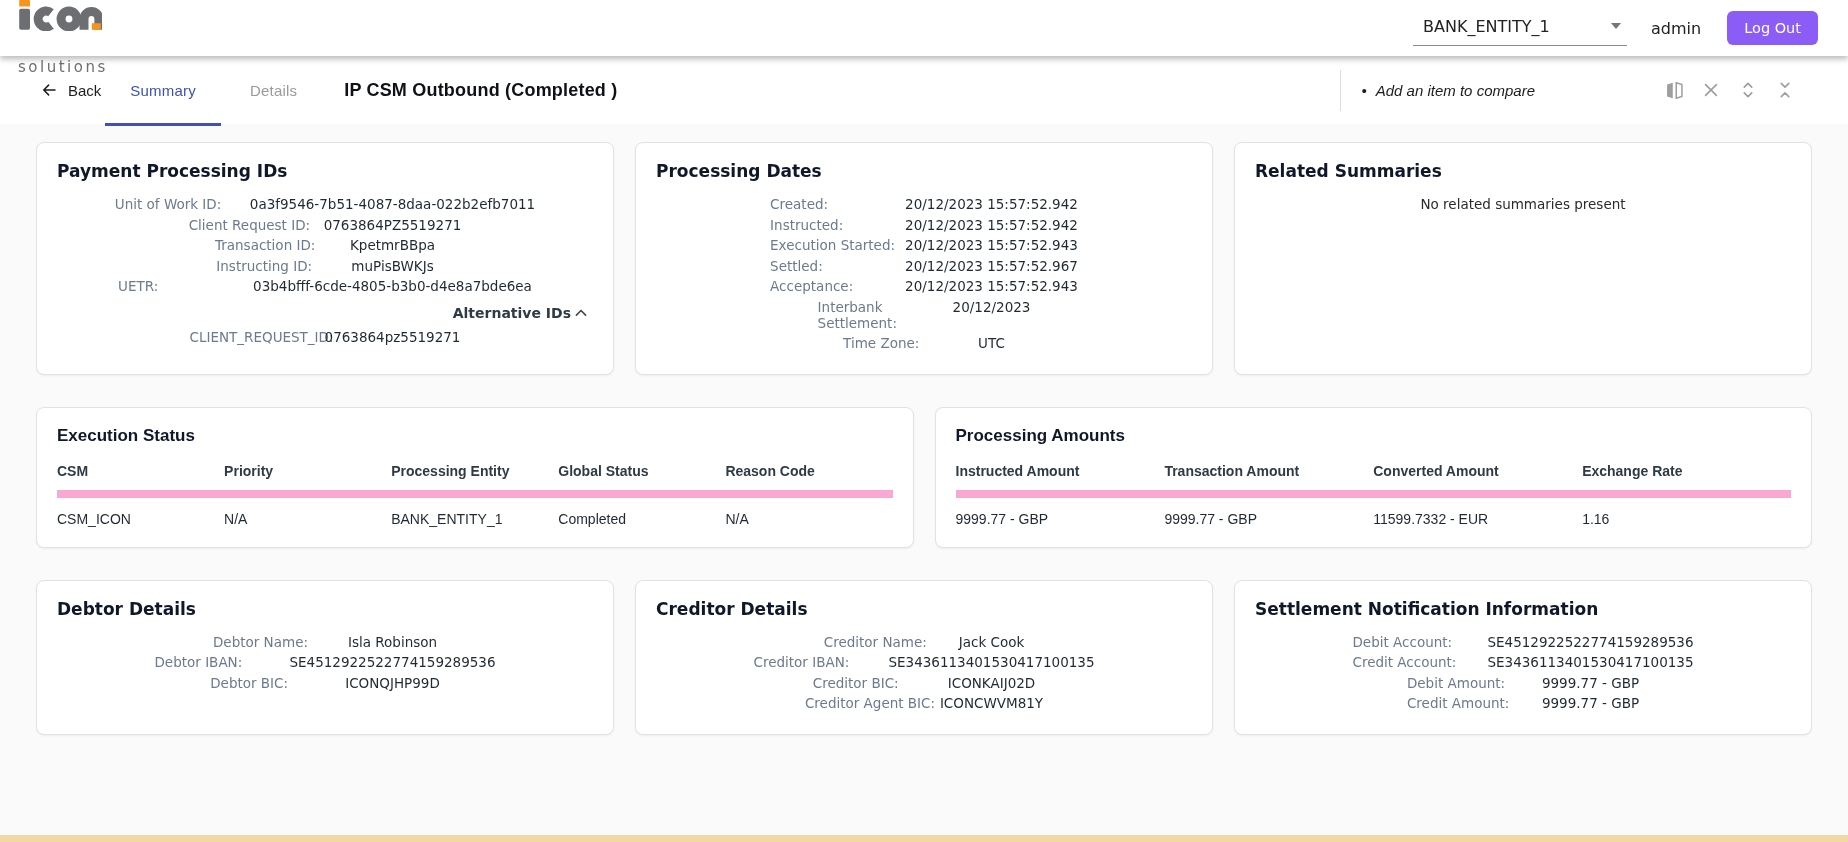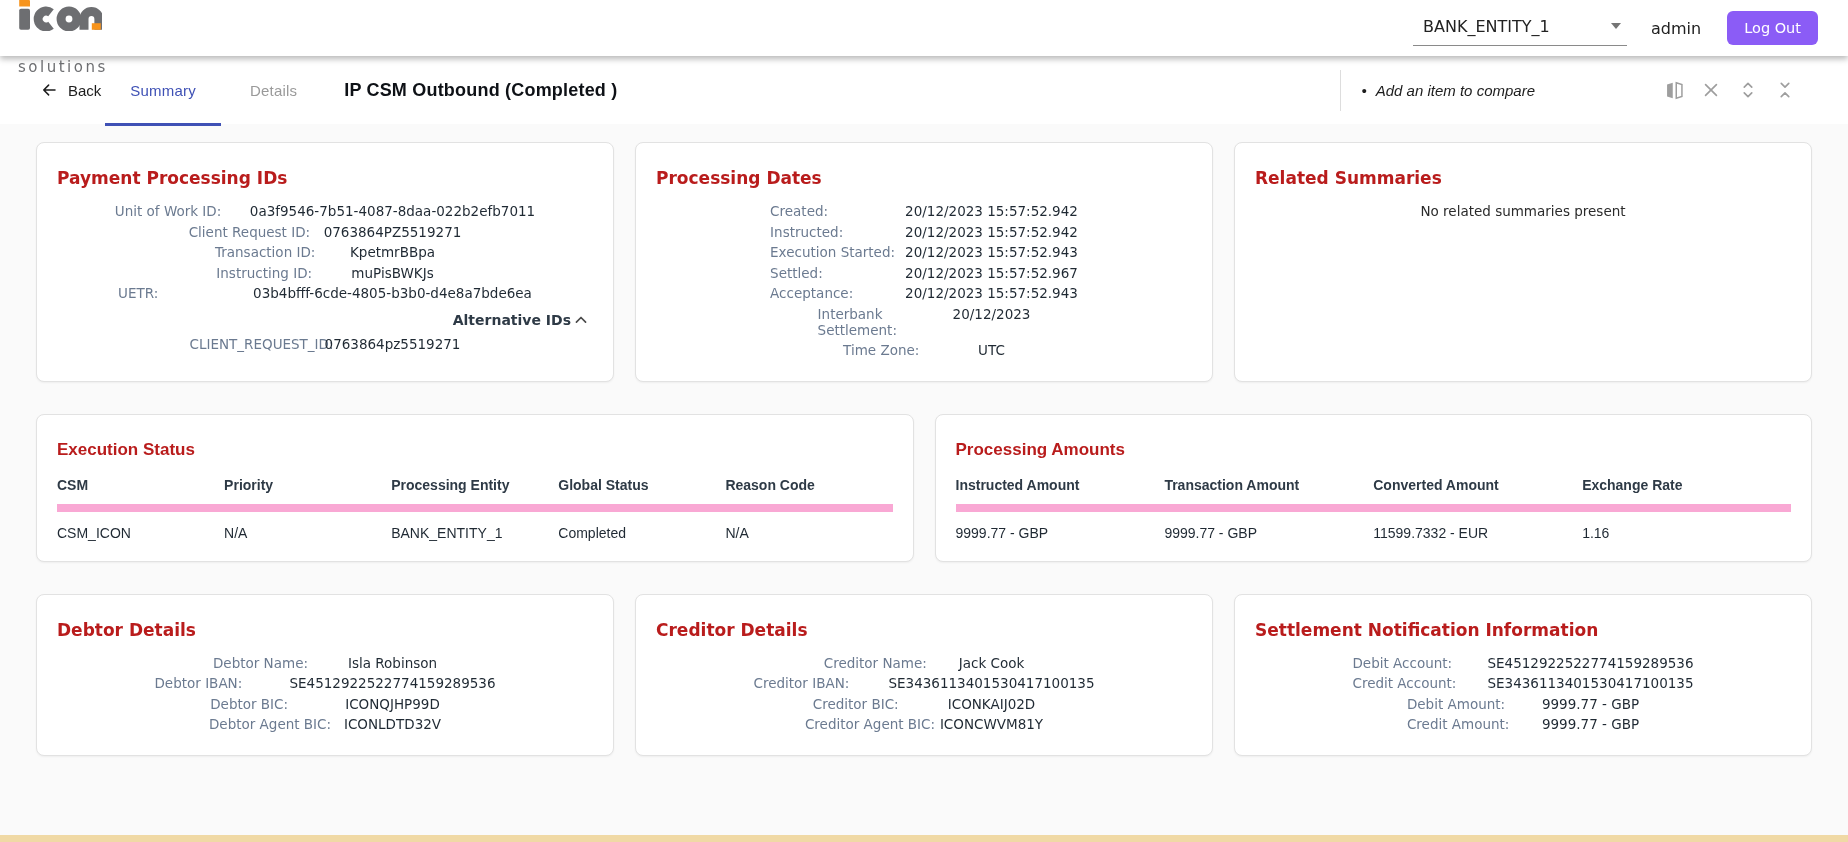--- a/index.html
+++ b/index.html
@@ -92,22 +92,22 @@
   .row-3 { grid-template-columns: 1fr 1fr 1fr; }
   .row-2 { grid-template-columns: 1fr 1fr; }
   .card {
     background: #fff;
     border: 1px solid #e2e2e2;
     border-radius: 8px;
     padding: 16px 20px 18px;
     box-shadow: 0 1px 2px rgba(0,0,0,0.05);
   }
   .card-title {
-    font-size: 17px; font-weight: bold; color: #b91c1c;
-    margin: 9px 0 15px;
+    font-size: 17px; font-weight: bold; color: #0f172a;
+    margin: 2px 0 15px;
   }
   .field-row { display: flex; font-size: 13.5px; line-height: 16px; margin-bottom: 4.5px; justify-content: center; }
   .field-label { flex: none; width: 135px; color: #6b7a90; }
   .field-value { color: #1f2933; }
 
   .subsection-header {
     display: flex; align-items: center; justify-content: flex-end;
     margin: 9px 0 6px;
   }
   .subsection-title { font-size: 14px; font-weight: bold; color: #2e3a46; }
@@ -332,24 +332,20 @@
         <span class="field-value">Isla Robinson</span>
       </div>
       <div class="field-row">
         <span class="field-label">Debtor IBAN:</span>
         <span class="field-value">SE4512922522774159289536</span>
       </div>
       <div class="field-row">
         <span class="field-label">Debtor BIC:</span>
         <span class="field-value">ICONQJHP99D</span>
       </div>
-      <div class="field-row">
-        <span class="field-label">Debtor Agent BIC:</span>
-        <span class="field-value">ICONLDTD32V</span>
-      </div>
     </section>
 
     <section class="card">
       <h2 class="card-title">Creditor Details</h2>
       <div class="field-row">
         <span class="field-label">Creditor Name:</span>
         <span class="field-value">Jack Cook</span>
       </div>
       <div class="field-row">
         <span class="field-label">Creditor IBAN:</span>

